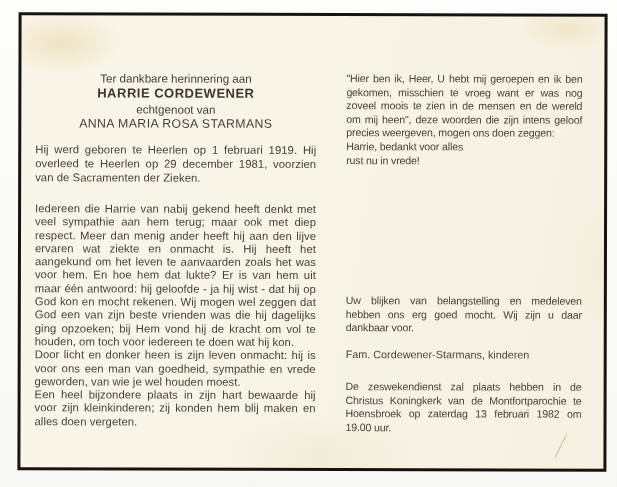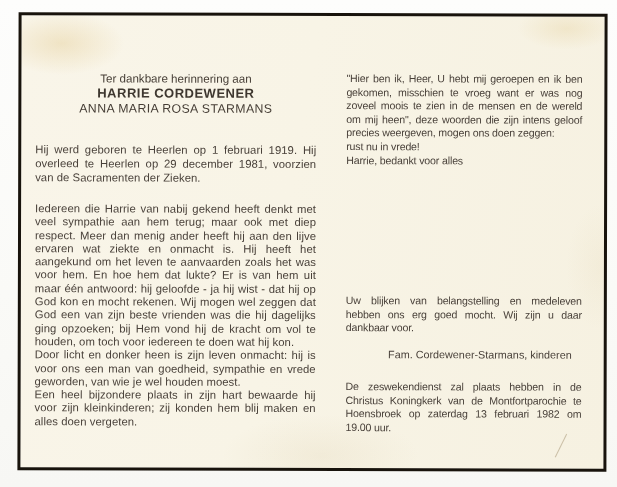--- a/index.html
+++ b/index.html
@@ -66,57 +66,58 @@
 
   .birth-block    { top: 127px; }
   .birth-block .para { line-height: 14.2px; }
   .memorial-block { top: 187px; }
 
   .quote-block   { top: 56px; }
   .line { text-align: left; }
   .thanks-block  { top: 278px; }
   .signature-block {
     top: 331px;
-    text-align: right;
+    text-align: left;
     padding-right: 10px;
     font-size: 10.8px;
     line-height: 14.6px;
     color: #49413a;
   }
   .service-block { top: 364px; }
 </style>
 </head>
 <body>
 
 <div class="scan-page">
   <div class="card">
 
     <div class="col col-left">
       <div class="block header-block">
         <div class="h-line">Ter dankbare herinnering aan</div>
         <div class="h-name">HARRIE CORDEWENER</div>
+        <div class="h-line">echtgenoot van</div>
         <div class="h-spouse">ANNA MARIA ROSA STARMANS</div>
       </div>
 
       <div class="block birth-block">
         <p class="para">Hij werd geboren te Heerlen op 1 februari 1919. Hij overleed te Heerlen op 29 december 1981, voorzien van de Sacramenten der Zieken.</p>
       </div>
 
       <div class="block memorial-block">
         <p class="para">Iedereen die Harrie van nabij gekend heeft denkt met veel sympathie aan hem terug; maar ook met diep respect. Meer dan menig ander heeft hij aan den lijve ervaren wat ziekte en onmacht is. Hij heeft het aangekund om het leven te aanvaarden zoals het was voor hem. En hoe hem dat lukte? Er is van hem uit maar één antwoord: hij geloofde - ja hij wist - dat hij op God kon en mocht rekenen. Wij mogen wel zeggen dat God een van zijn beste vrienden was die hij dagelijks ging opzoeken; bij Hem vond hij de kracht om vol te houden, om toch voor iedereen te doen wat hij kon.</p>
         <p class="para">Door licht en donker heen is zijn leven onmacht: hij is voor ons een man van goedheid, sympathie en vrede geworden, van wie je wel houden moest.</p>
         <p class="para">Een heel bijzondere plaats in zijn hart bewaarde hij voor zijn kleinkinderen; zij konden hem blij maken en alles doen vergeten.</p>
       </div>
     </div>
 
     <div class="col col-right">
       <div class="block quote-block">
         <p class="para">"Hier ben ik, Heer, U hebt mij geroepen en ik ben gekomen, misschien te vroeg want er was nog zoveel moois te zien in de mensen en de wereld om mij heen", deze woorden die zijn intens geloof precies weergeven, mogen ons doen zeggen:</p>
+        <div class="line">Harrie, bedankt voor alles</div>
         <div class="line">rust nu in vrede!</div>
-        <div class="line">Harrie, bedankt voor alles</div>
       </div>
 
       <div class="block thanks-block">
         <p class="para">Uw blijken van belangstelling en medeleven hebben ons erg goed mocht. Wij zijn u daar dankbaar voor.</p>
       </div>
 
       <div class="block signature-block">
         <div>Fam. Cordewener-Starmans, kinderen</div>
       </div>
 

